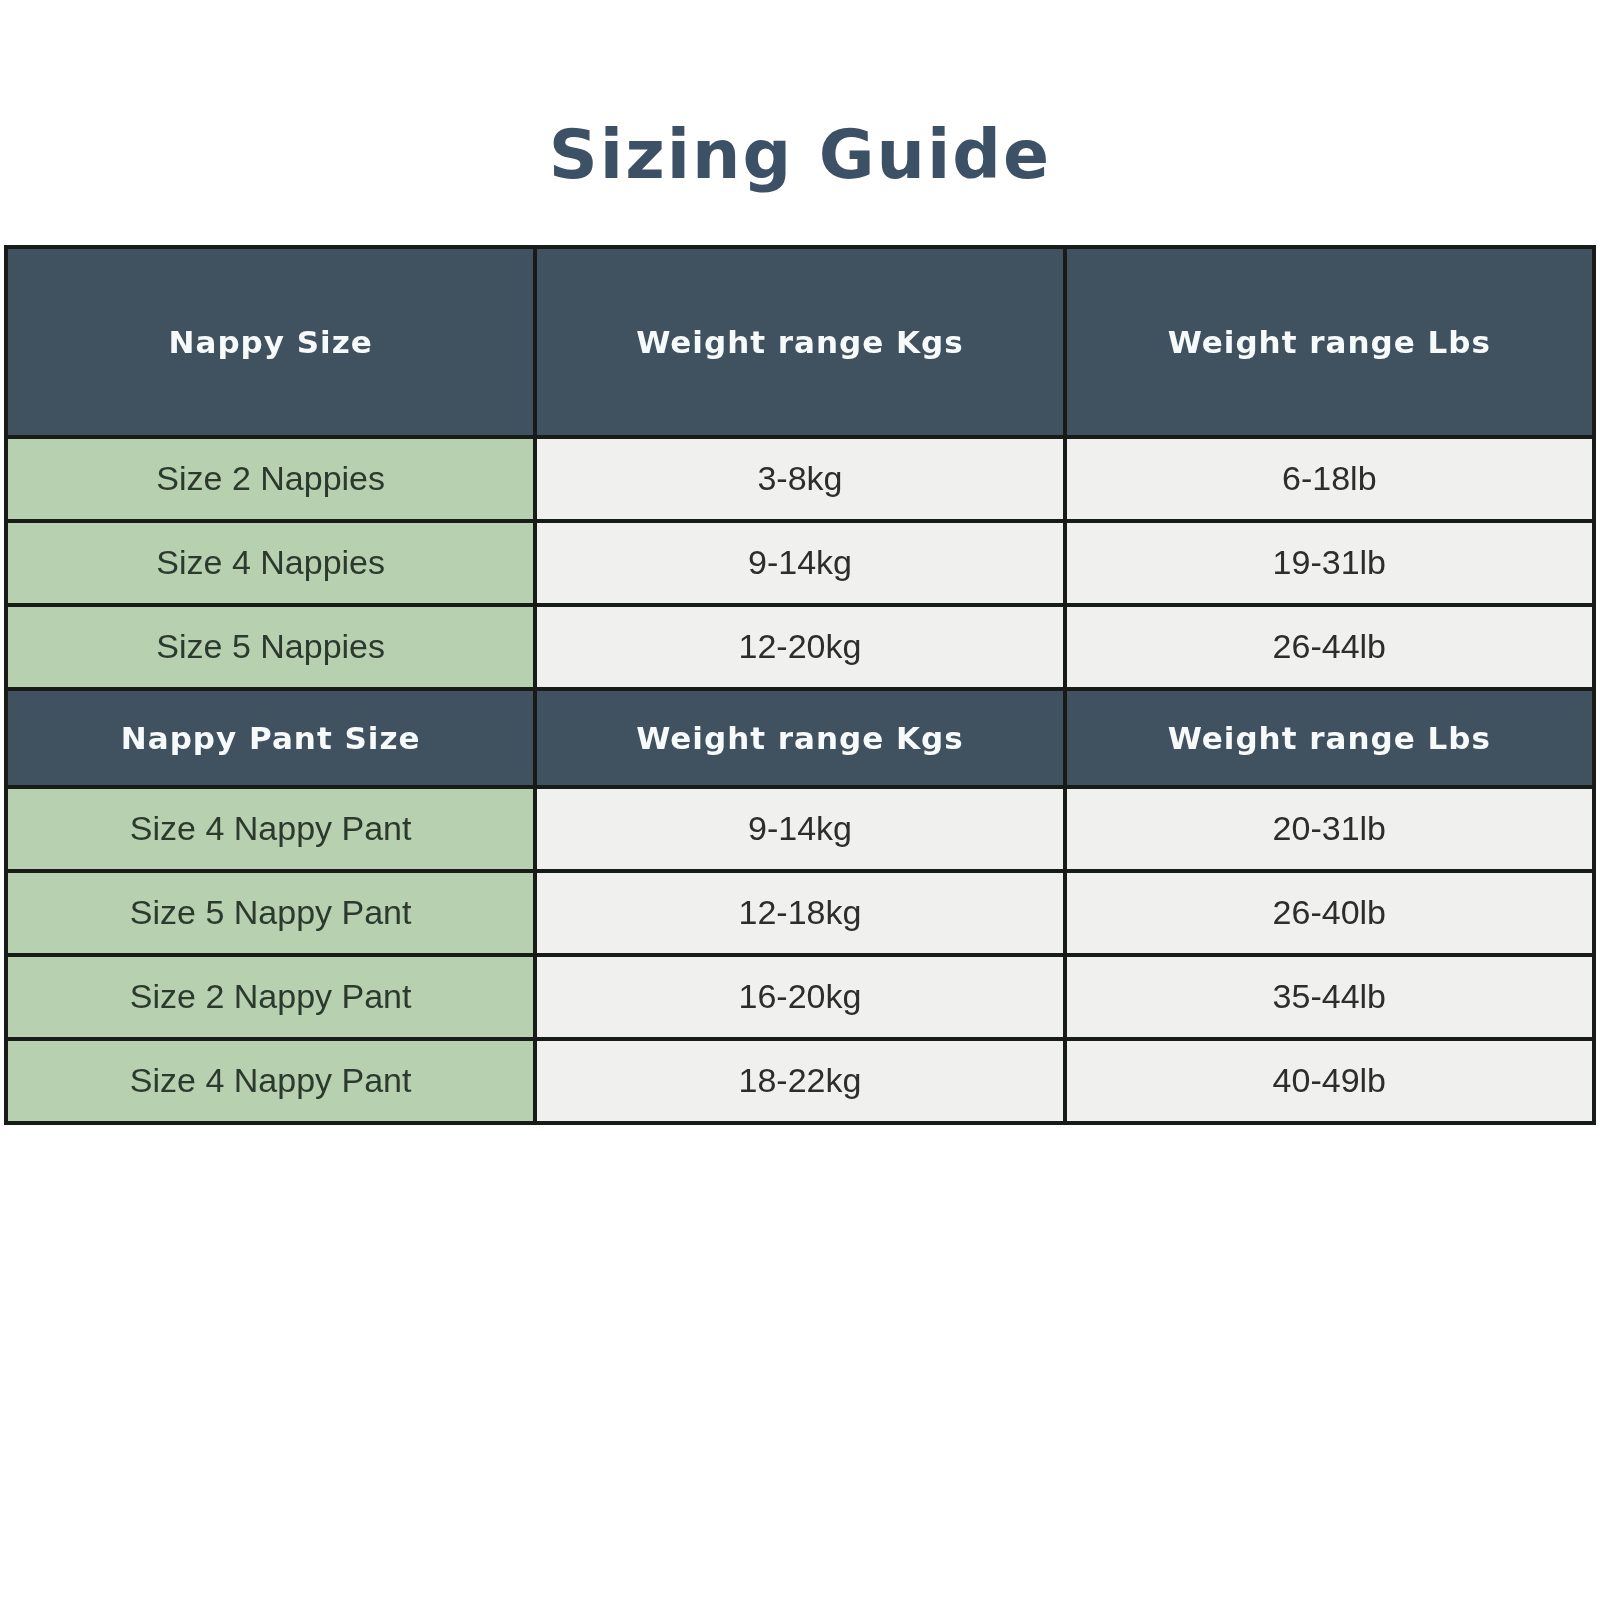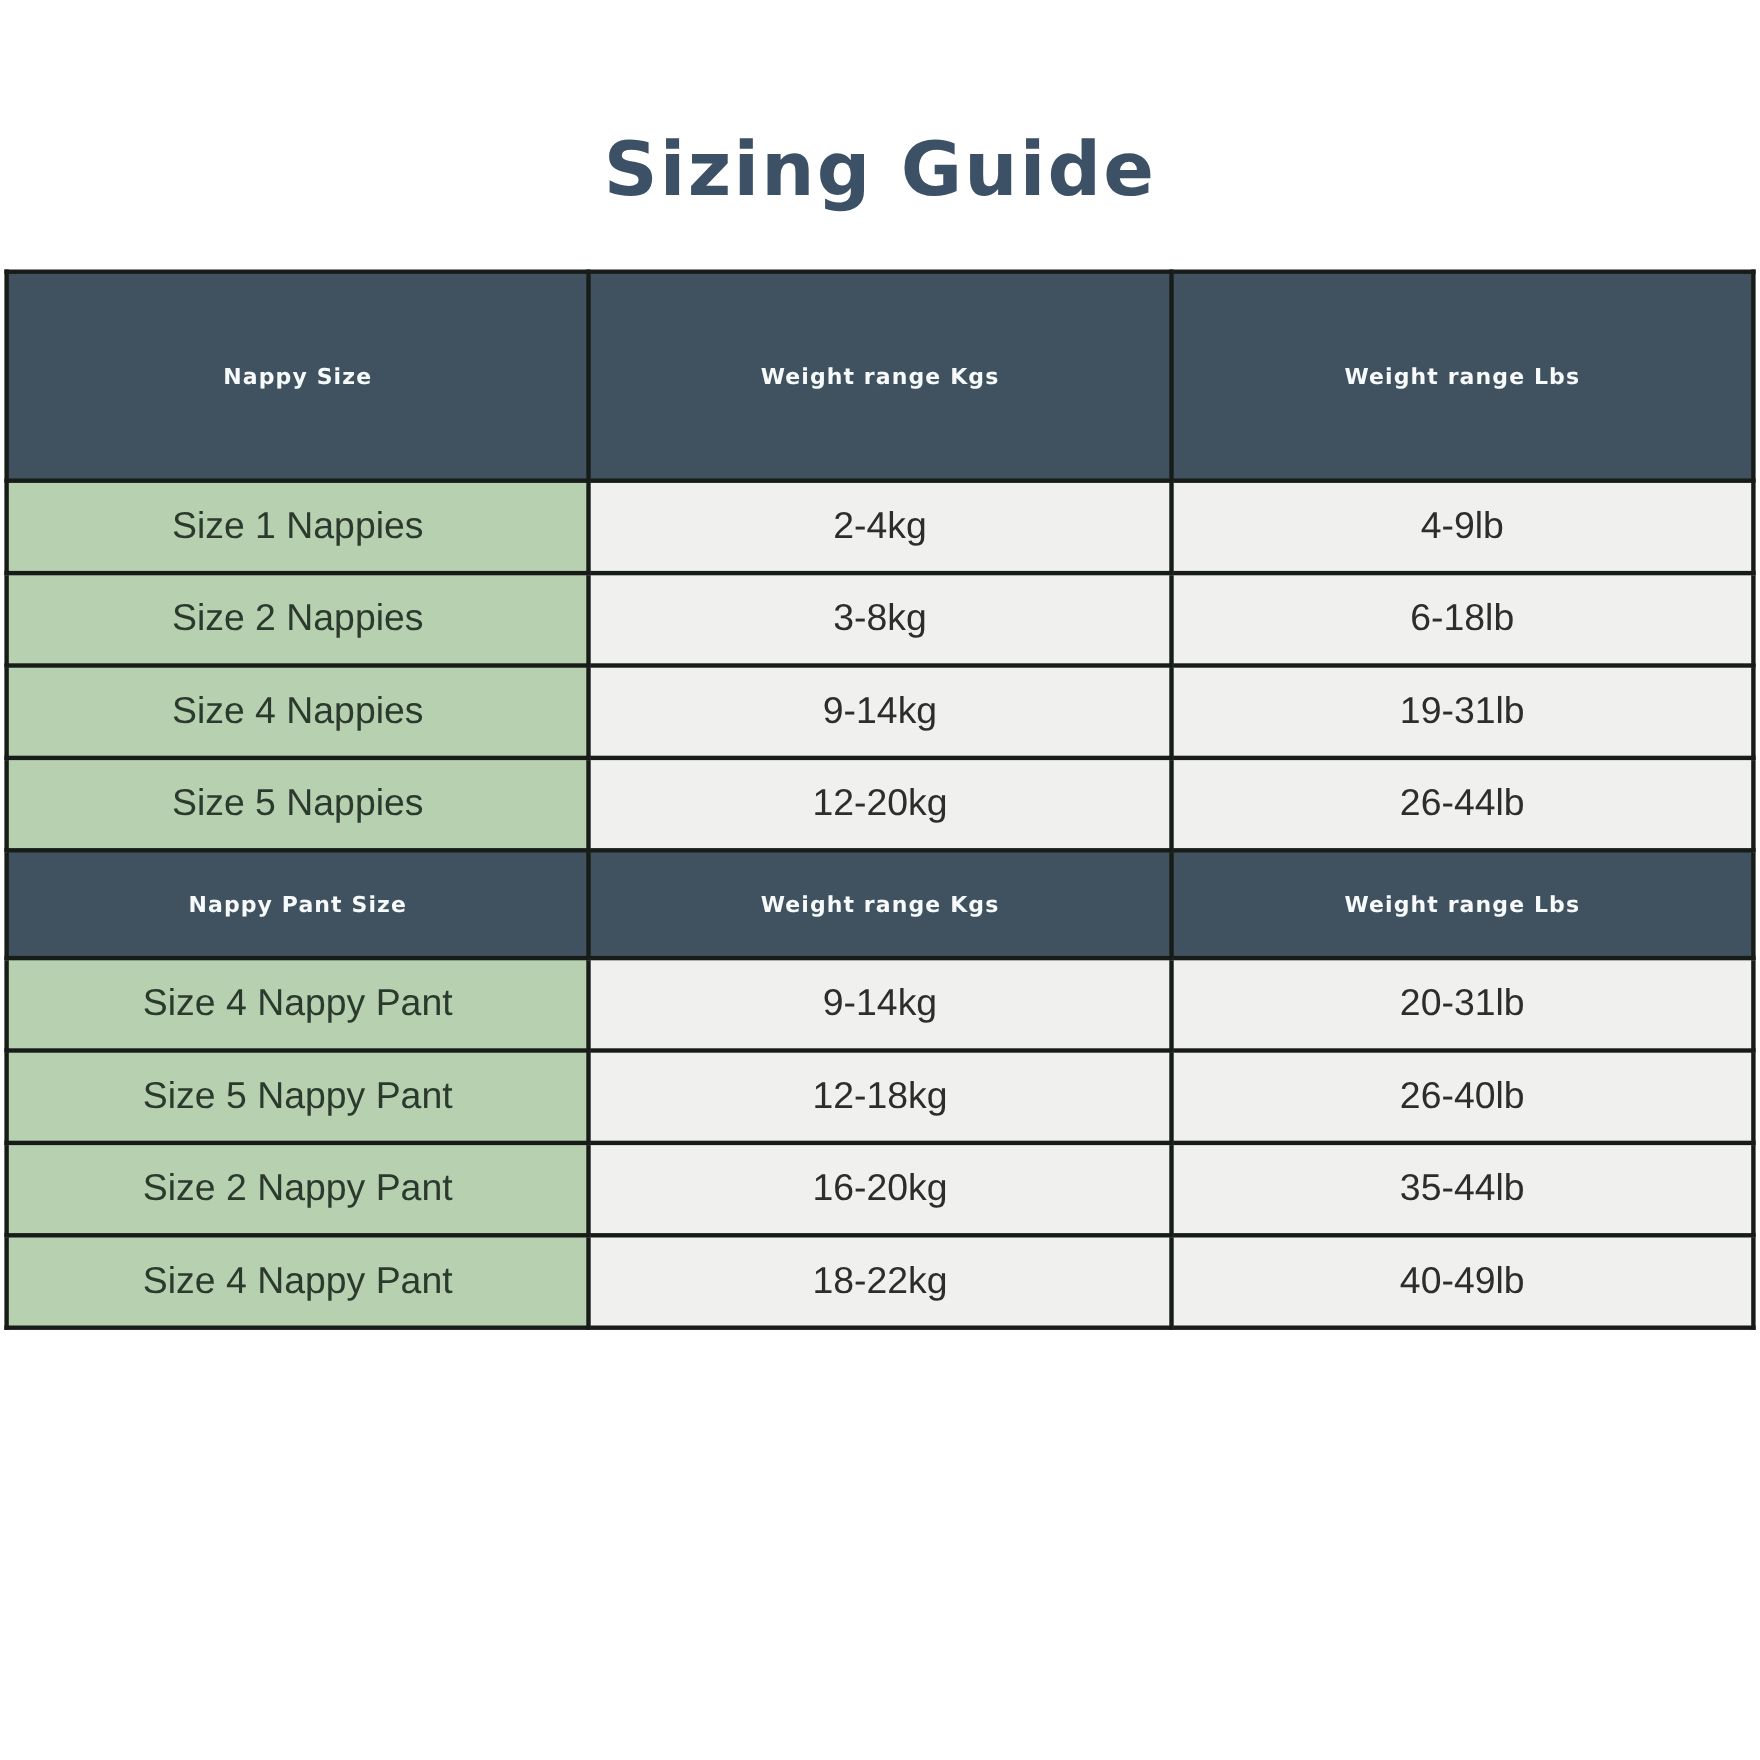--- a/index.html
+++ b/index.html
@@ -42,21 +42,21 @@
     border:4px solid var(--border-color);
     text-align:center;
     vertical-align:middle;
     padding:0;
   }
   .sizing-table th{
     background:var(--header-bg);
     color:var(--header-text);
     font-family:"DejaVu Sans", sans-serif;
     font-weight:700;
-    font-size:20px;
+    font-size:31px;
     letter-spacing:1px;
   }
   th.hdr-tall{height:186px;}
   th.hdr-short{height:94px;}
   .sizing-table td{
     height:80px;
     font-size:34px;
   }
   td.size-cell{
     background:var(--size-cell-bg);
@@ -72,25 +72,20 @@
 
 <h1 class="page-title">Sizing Guide</h1>
 
 <table class="sizing-table">
   <tbody>
 
     <tr>
       <th class="hdr-tall">Nappy Size</th>
       <th class="hdr-tall">Weight range Kgs</th>
       <th class="hdr-tall">Weight range Lbs</th>
-    </tr>
-    <tr>
-      <td class="size-cell">Size 1 Nappies</td>
-      <td class="value-cell">2-4kg</td>
-      <td class="value-cell">4-9lb</td>
     </tr>
     <tr>
       <td class="size-cell">Size 2 Nappies</td>
       <td class="value-cell">3-8kg</td>
       <td class="value-cell">6-18lb</td>
     </tr>
     <tr>
       <td class="size-cell">Size 4 Nappies</td>
       <td class="value-cell">9-14kg</td>
       <td class="value-cell">19-31lb</td>

